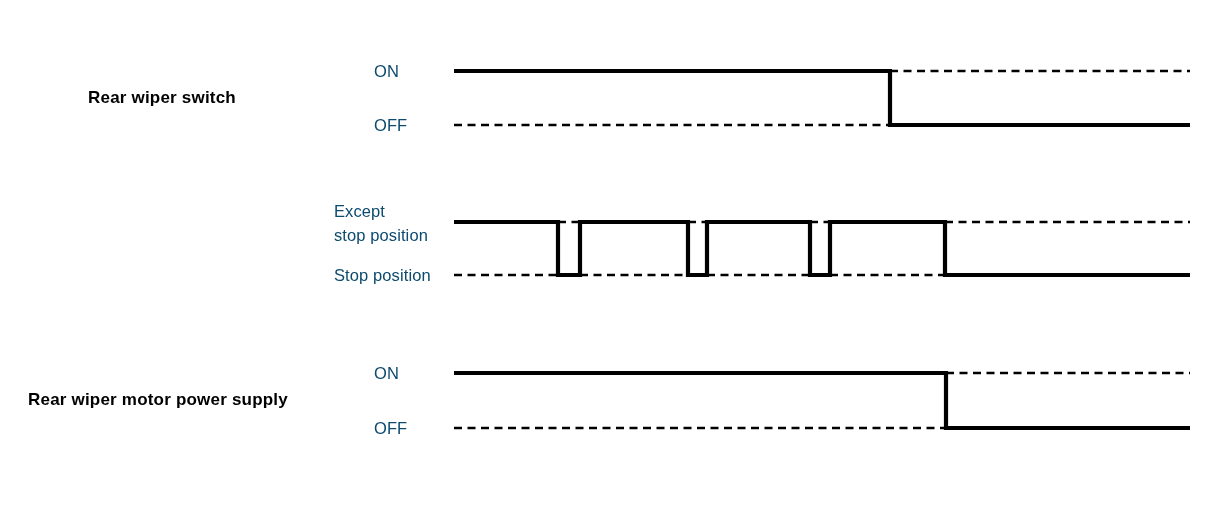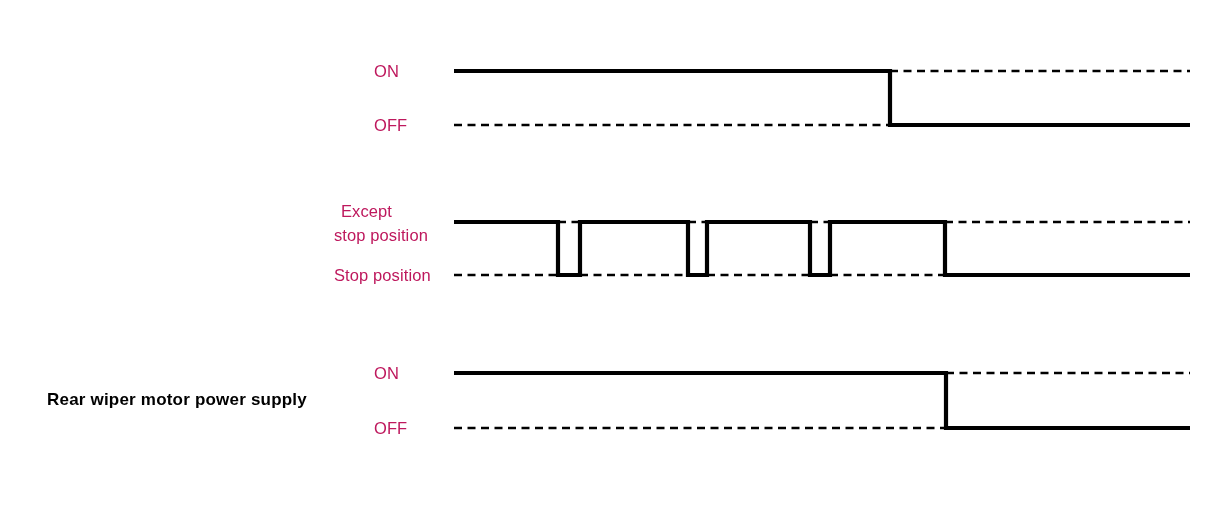--- a/index.html
+++ b/index.html
@@ -21,21 +21,21 @@
     font-weight: bold;
     color: #000000;
     letter-spacing: 0.2px;
     white-space: nowrap;
     text-align: left;
   }
   .level-label {
     position: absolute;
     font-size: 16.5px;
     font-weight: normal;
-    color: #be185d;
+    color: #0c4a6e;
     white-space: nowrap;
     letter-spacing: 0.1px;
     line-height: 21px;
   }
   .level-label.align-left {
     text-align: left;
   }
   svg.wave-layer {
     position: absolute;
     left: 0;
@@ -56,30 +56,31 @@
     stroke-width: 2.6;
     stroke-dasharray: 8 5.5;
     stroke-linecap: butt;
   }
 </style>
 </head>
 <body>
 
 <div id="page">
 
+  <div class="signal-name" style="left:88px; top:88px;">Rear wiper switch</div>
 
   <div class="level-label align-left" style="left:374px; top:61px;">ON</div>
   <div class="level-label align-left" style="left:374px; top:115px;">OFF</div>
 
 
-  <div class="level-label align-left" style="left:341px; top:201px;">Except</div>
+  <div class="level-label align-left" style="left:334px; top:201px;">Except</div>
   <div class="level-label align-left" style="left:334px; top:225px;">stop position</div>
   <div class="level-label align-left" style="left:334px; top:265px;">Stop position</div>
 
-  <div class="signal-name" style="left:28px; top:390px;margin-left:19px;">Rear wiper motor power supply</div>
+  <div class="signal-name" style="left:28px; top:390px;">Rear wiper motor power supply</div>
 
   <div class="level-label align-left" style="left:374px; top:363px;">ON</div>
   <div class="level-label align-left" style="left:374px; top:418px;">OFF</div>
 
   <svg class="wave-layer" viewBox="0 0 1216 512" xmlns="http://www.w3.org/2000/svg">
     <g id="waves">
         <line x1="890" y1="71" x2="1190" y2="71" class="dashed-path"></line>
         <line x1="454" y1="125" x2="890" y2="125" class="dashed-path"></line>
         <path d="M 454 71 L 890 71 L 890 125 L 1190 125" class="solid-path"></path>
         <line x1="558" y1="222" x2="580" y2="222" class="dashed-path"></line>

